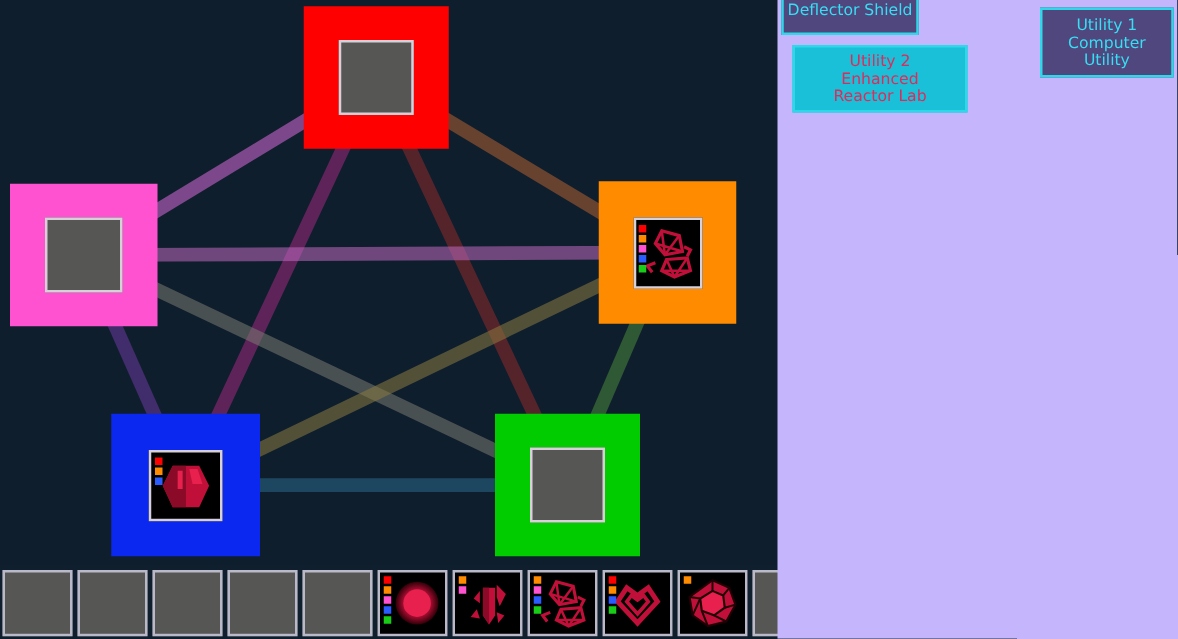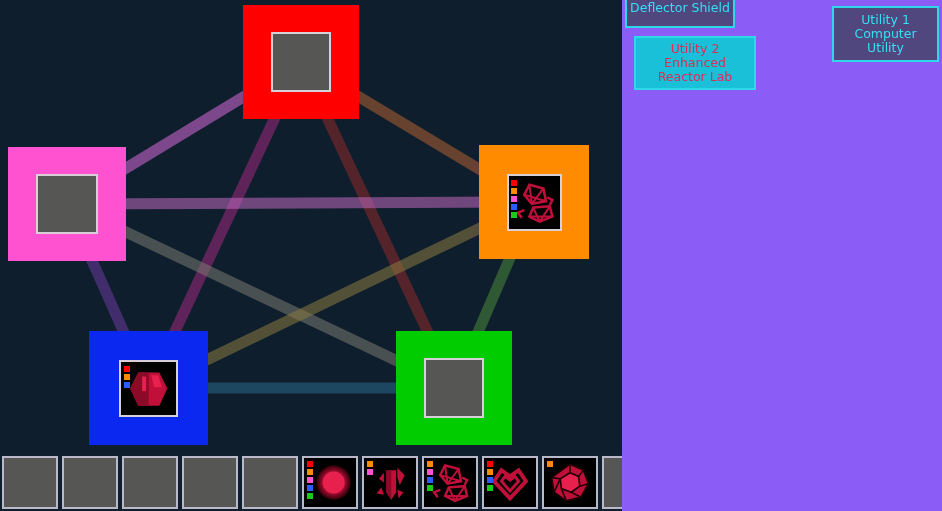--- a/index.html
+++ b/index.html
@@ -46,21 +46,21 @@
   }
   .inv-slot.filled{background:#000;}
   .inv-dots{position:absolute;left:3px;top:3px;display:flex;flex-direction:column;gap:2px;}
   .inv-dots .dot{width:6px;height:6px;}
   .inv-art{position:absolute;left:0;top:0;width:100%;height:100%;}
   .inv-art svg{width:100%;height:100%;display:block;}
 
   
   #right-panel{
     position:absolute;left:622px;top:0;width:320px;height:511px;
-    background:#8b5cf6;
+    background:#c4b5fd;
   }
   .util-box{
     position:absolute;box-sizing:border-box;
     border:2px solid #2fd8e8;
     display:flex;flex-direction:column;align-items:center;justify-content:center;
     text-align:center;line-height:1.12;
     font-size:12.5px;
     padding:1px 2px;
   }
   .util-purple{background:#50477e;color:#36dff3;}
@@ -223,21 +223,21 @@
     </div>
     <div class="inv-slot"></div>
   </div>
 
 <div id="right-panel">
 
   <div id="utilities-container">
       <div class="util-box util-purple" style="left: 3px; top: -12px; width: 110px; height: 40px;">
         <div>Deflector Shield</div>
       </div>
-      <div class="util-box util-cyan" style="left: 12px; top: 36px; width: 122px; height: 54px;">
+      <div class="util-box util-cyan" style="left: 12px; top: 36px; width: 140px; height: 54px;">
         <div>Utility 2</div>
         <div>Enhanced</div>
         <div>Reactor Lab</div>
       </div>
       <div class="util-box util-purple" style="left: 210px; top: 6px; width: 107px; height: 56px;">
         <div>Utility 1</div>
         <div>Computer</div>
         <div>Utility</div>
       </div>
     </div>

